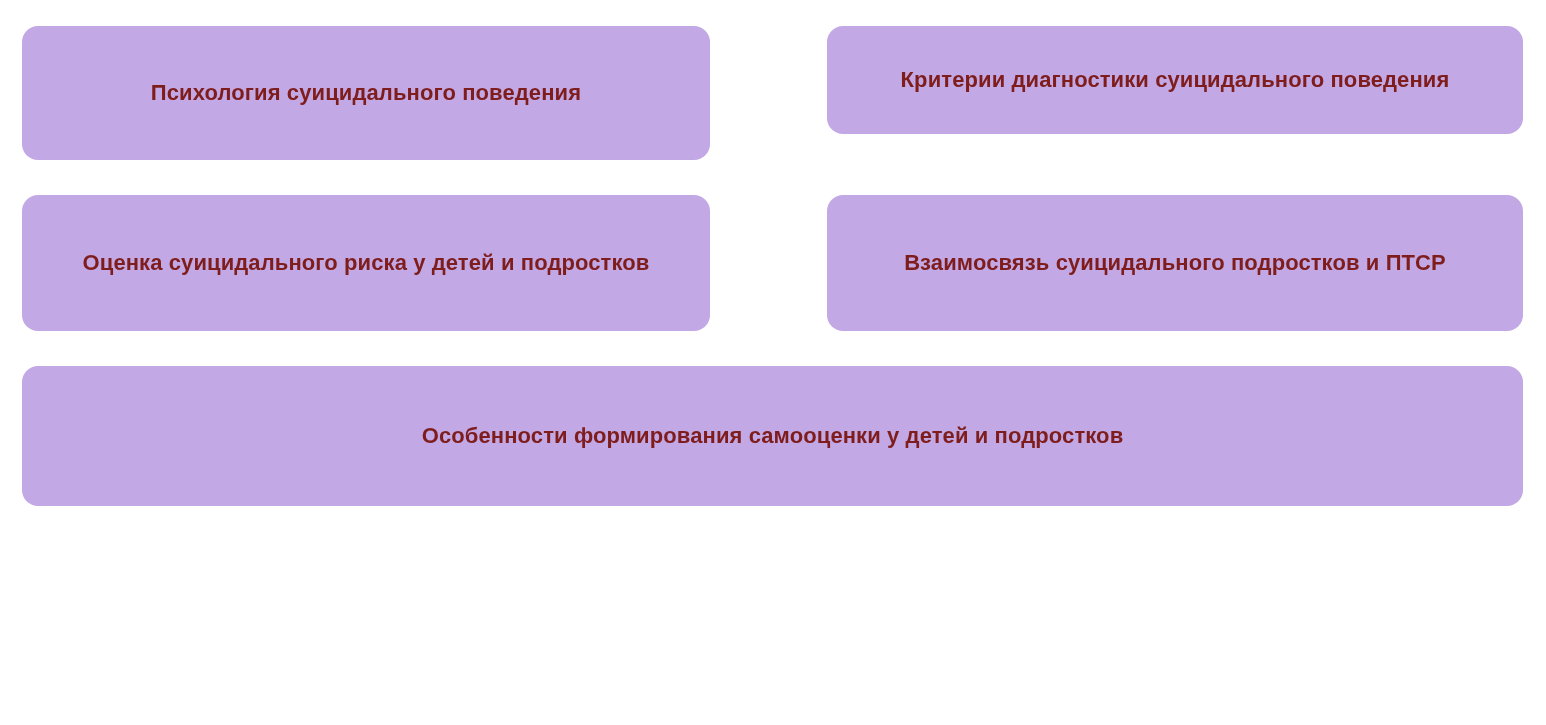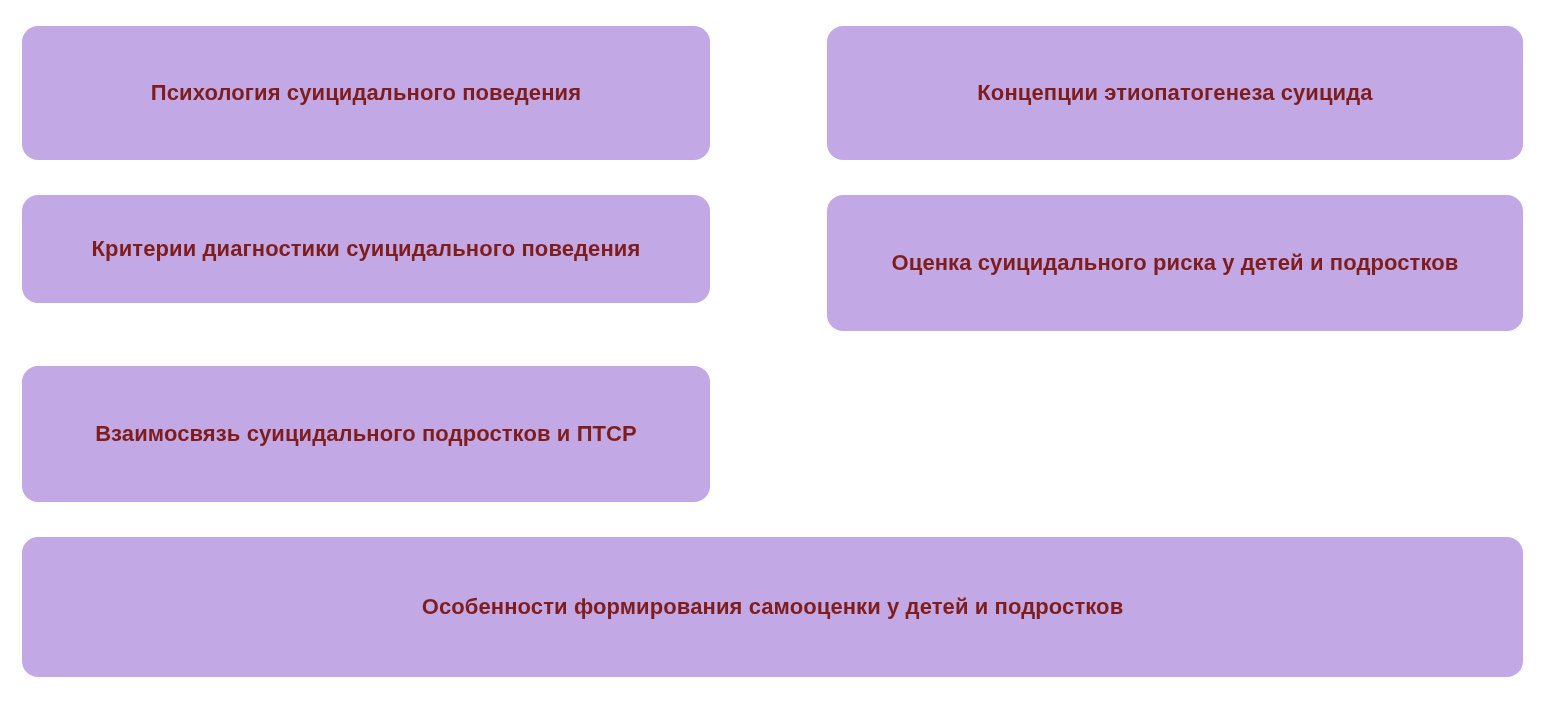--- a/index.html
+++ b/index.html
@@ -63,23 +63,20 @@
 </head>
 <body>
 
 <div id="page">
   <div class="grid">
 
     <div class="card row1">
       <span class="card-title">Психология суицидального поведения</span>
     </div>
 
-    <div class="card row1">
-      <span class="card-title">Концепции этиопатогенеза суицида</span>
-    </div>
 
     <div class="card row2">
       <span class="card-title">Критерии диагностики суицидального поведения</span>
     </div>
 
 
     <div class="card row3">
       <span class="card-title">Оценка суицидального риска у детей и подростков</span>
     </div>
 

